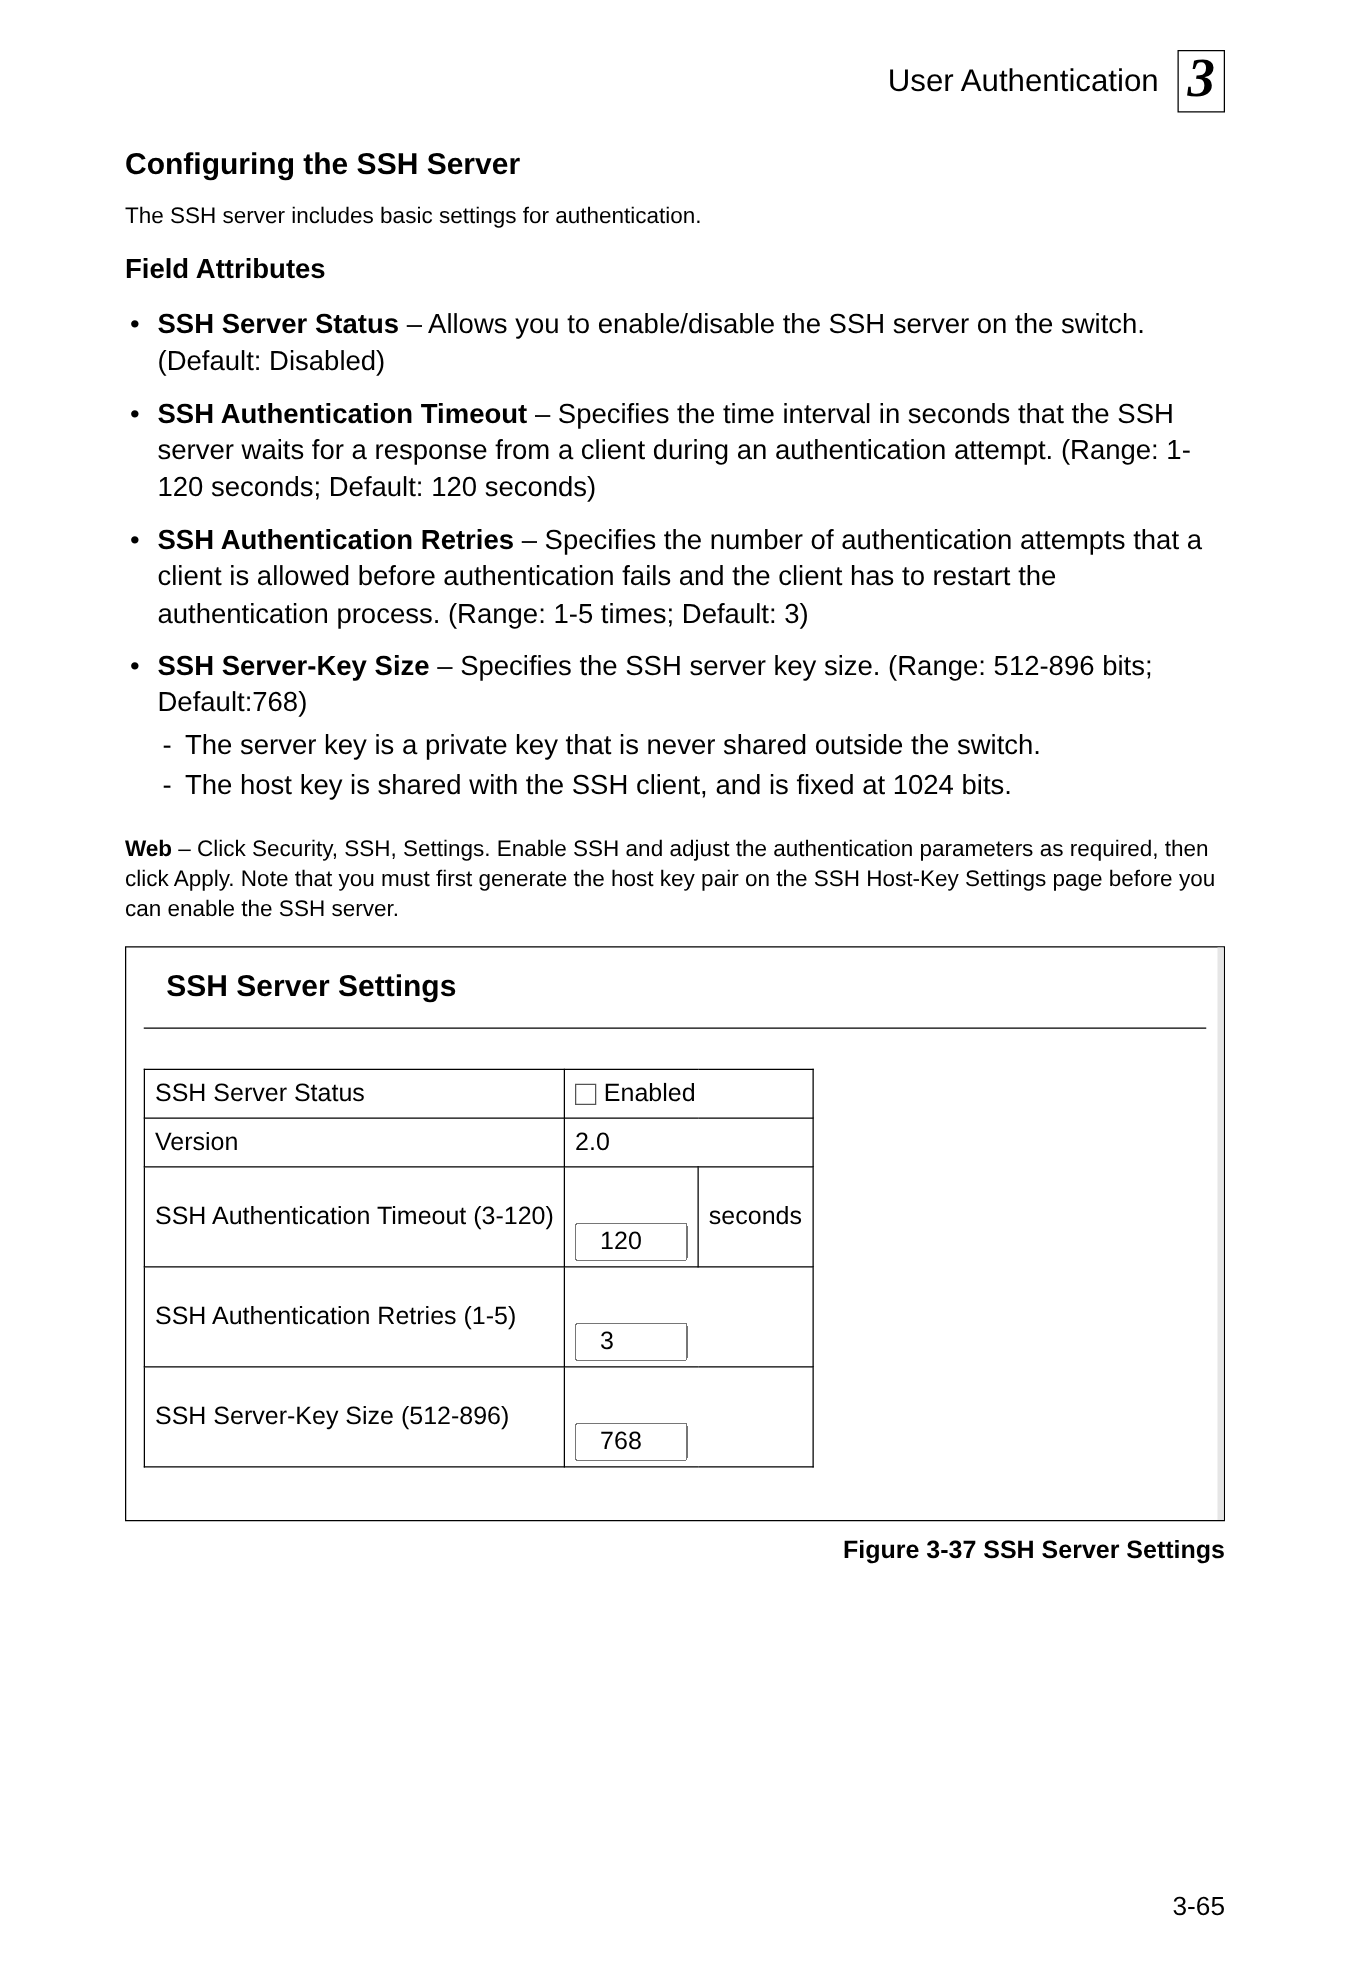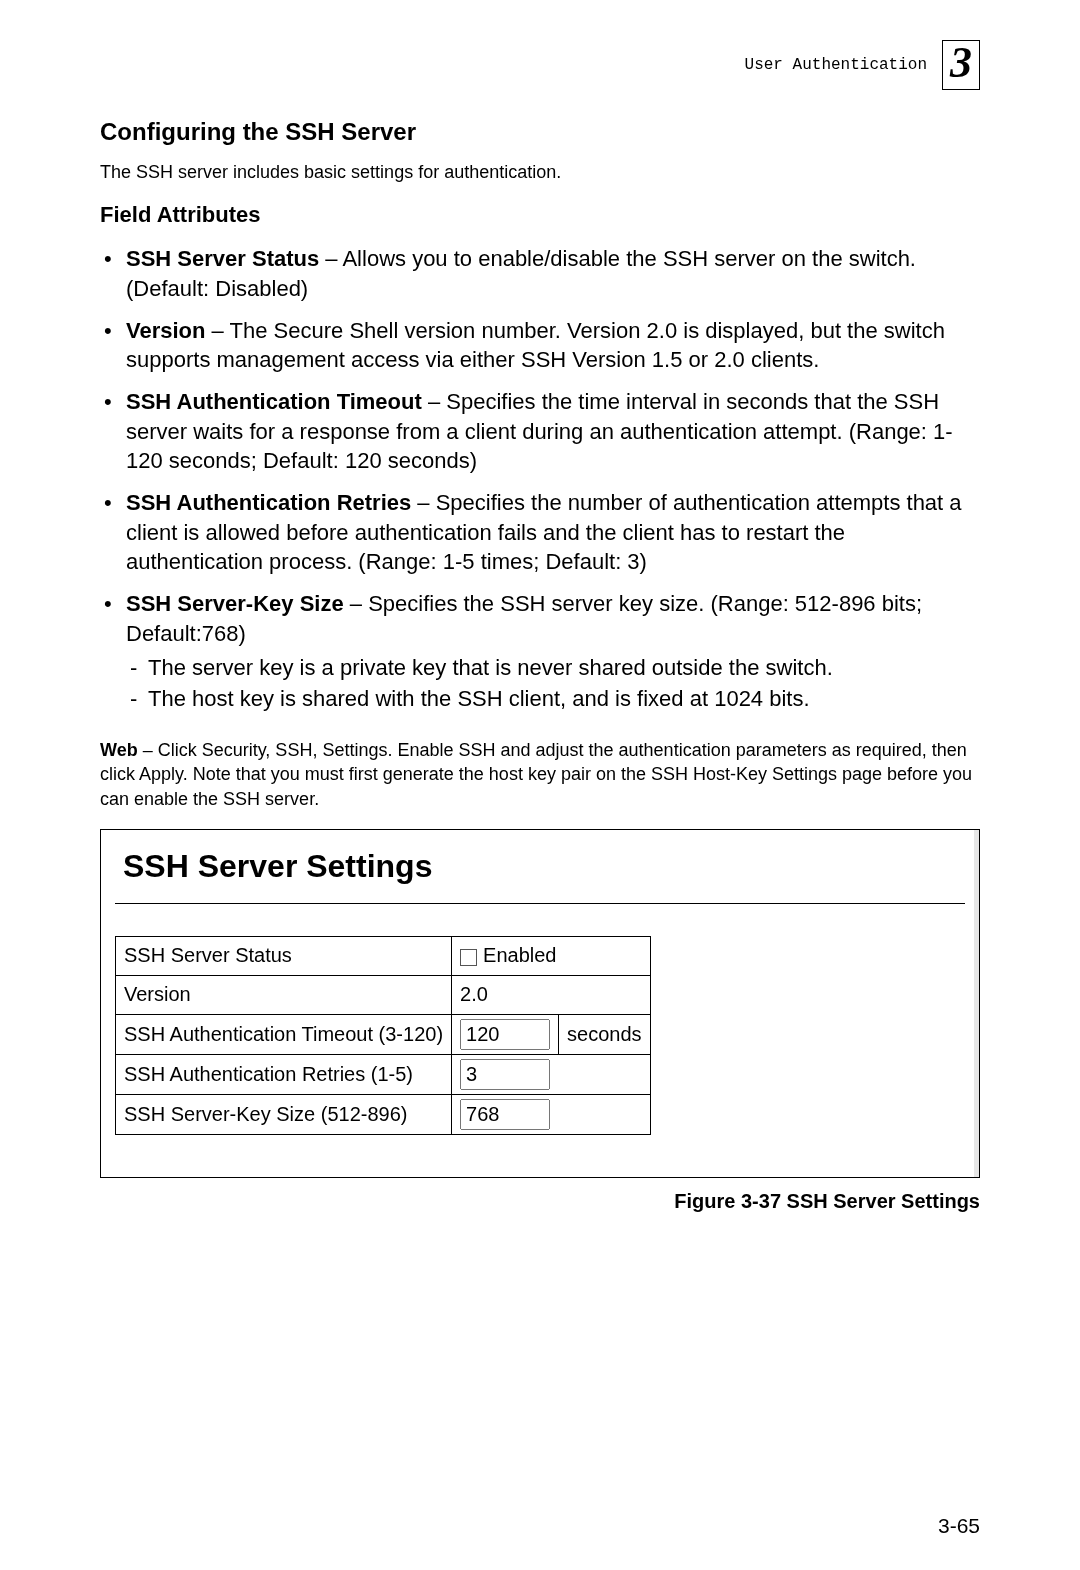--- a/index.html
+++ b/index.html
@@ -16,22 +16,21 @@
     box-sizing: border-box;
     padding: 40px 100px 60px 100px;
   }
   .header-row {
     display: flex;
     justify-content: flex-end;
     align-items: center;
     margin-bottom: 28px;
   }
   .header-title {
-    font-size: 16px;
-    font-family: Liberation Mono, monospace;
+    font-size: 25px;
   }
   .chapter-box {
     border: 1px solid #000;
     padding: 0 7px;
     margin-left: 15px;
     font-size: 44px;
     font-weight: 900;
     font-family: Georgia, "Times New Roman", serif;
     font-style: italic;
     line-height: 1;
@@ -99,24 +98,24 @@
   .figure-wrap::after {
     content: "";
     position: absolute;
     right: 0;
     top: 0;
     bottom: 0;
     width: 5px;
     background: #e6e6e6;
   }
   .panel-title {
-    font-size: 32px;
+    font-size: 24px;
     font-weight: bold;
     font-family: Arial, sans-serif;
-    margin: 0 0 2px 8px;
+    margin: 0 0 2px 18px;
   }
   .hr-top {
     border: none;
     border-top: 1px solid #000;
     margin: 18px 0 32px 0;
   }
   table.settings {
     border-collapse: collapse;
     font-family: Arial, sans-serif;
     font-size: 20px;
@@ -124,22 +123,23 @@
   table.settings td {
     border: 1px solid #000;
     padding: 4px 8px;
     vertical-align: middle;
     height: 30px;
   }
   table.settings input[type="text"] {
     width: 90px;
     font-size: 20px;
     font-family: Arial, sans-serif;
-    padding: 2px 4px;
+    padding: 2px 18px;
     box-sizing: border-box;
+    margin-top: 40px;
   }
   table.settings .cb {
     display: inline-block;
     width: 15px;
     height: 15px;
     border: 1px solid #555;
     vertical-align: middle;
     margin-right: 6px;
     background: #fff;
   }
@@ -168,23 +168,20 @@
 
   <h2 class="section">Configuring the SSH Server</h2>
 
   <p class="body">The SSH server includes basic settings for authentication.</p>
 
   <h3 class="subsection">Field Attributes</h3>
 
   <ul class="bullets">
     <li>
       <span class="bold">SSH Server Status</span><span> – Allows you to enable/disable the SSH server on the switch. (Default: Disabled)</span>
-    </li>
-    <li>
-      <span class="bold">Version</span><span> – The Secure Shell version number. Version 2.0 is displayed, but the switch supports management access via either SSH Version 1.5 or 2.0 clients.</span>
     </li>
     <li>
       <span class="bold">SSH Authentication Timeout</span><span> – Specifies the time interval in seconds that the SSH server waits for a response from a client during an authentication attempt. (Range: 1-120 seconds; Default: 120 seconds)</span>
     </li>
     <li>
       <span class="bold">SSH Authentication Retries</span><span> – Specifies the number of authentication attempts that a client is allowed before authentication fails and the client has to restart the authentication process. (Range: 1-5 times; Default: 3)</span>
     </li>
     <li>
       <span class="bold">SSH Server-Key Size</span><span> – Specifies the SSH server key size. (Range: 512-896 bits; Default:768)</span>
       <ul class="sub">

